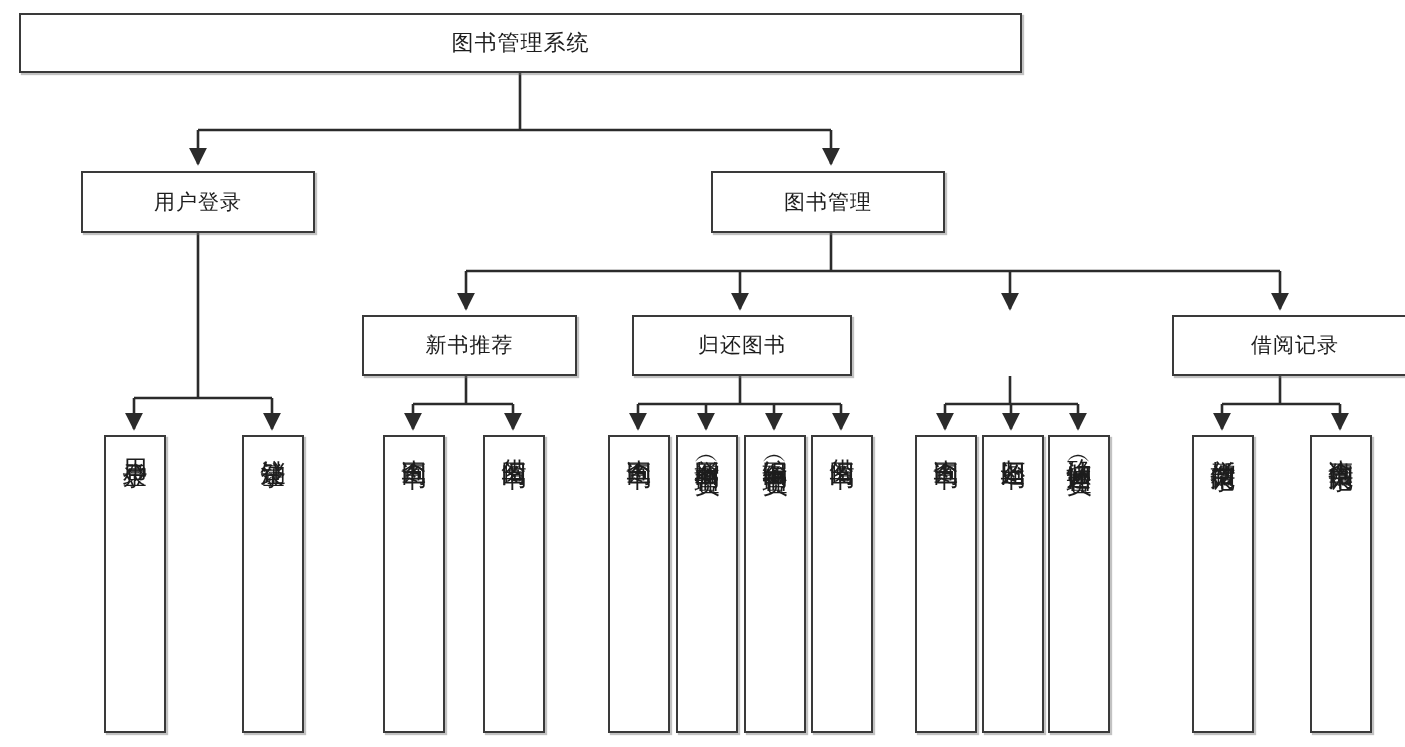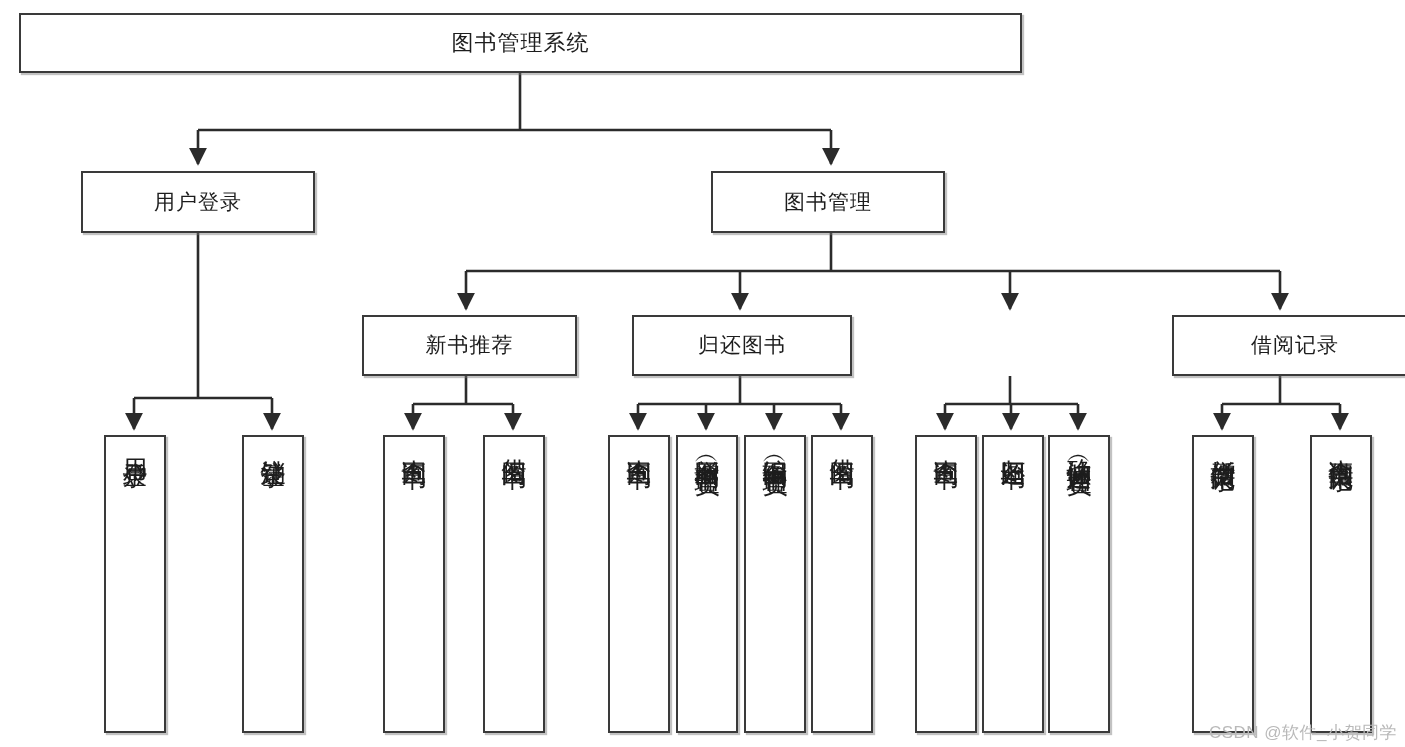--- a/index.html
+++ b/index.html
@@ -192,15 +192,14 @@
     <span class="label">确认归还（管理员）</span>
   </div>
 
   <div class="node v tall" style="left:1192px; top:435px; width:62px; height:298px;">
     <span class="label">新增借阅记录</span>
   </div>
   <div class="node v tall" style="left:1310px; top:435px; width:62px; height:298px;">
     <span class="label">查询借阅记录</span>
   </div>
 
-  <div class="watermark">CSDN @软件_小贺同学</div>
 
 </div>
 
 </body></html>

